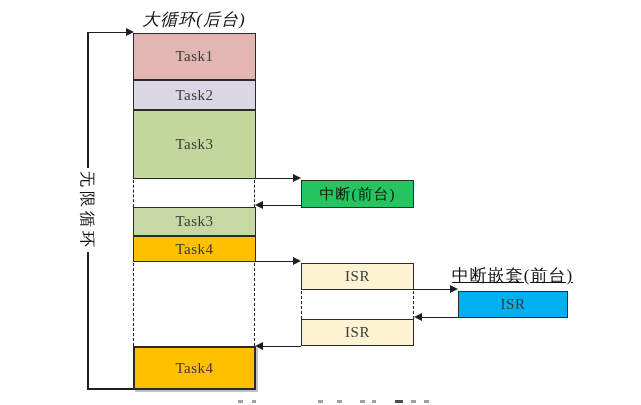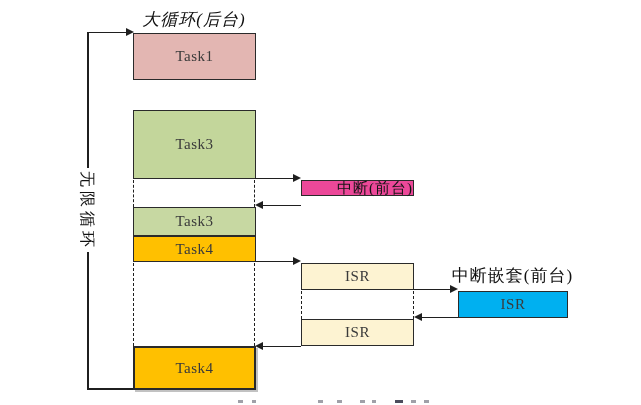--- a/index.html
+++ b/index.html
@@ -40,51 +40,54 @@
     font-size:16px;color:#111;letter-spacing:4px;white-space:nowrap;text-align:center;
   }
   .mark{position:absolute;height:3px;background:#6d6d7a;opacity:.65;}
 </style>
 </head>
 <body>
 
 <div class="canvas">
 
   <div class="title" style="left:104px;top:8px;width:180px;font-style:italic;">大循环(后台)</div>
-  <div class="title" style="left:440px;top:264px;width:145px;">中断嵌套(前台)</div>
+  <div class="title" style="left:440px;top:264px;width:145px;text-decoration:underline;">中断嵌套(前台)</div>
 
   <div class="hline" style="left:87px;top:31.5px;width:40px;"></div>
   <div class="head-r" style="left:126px;top:28px;"></div>
   <div class="vline" style="left:87px;top:32px;height:136px;"></div>
   <div class="vtext" style="left:46px;top:202px;width:84px;height:18px;">无限循环</div>
   <div class="vline" style="left:87px;top:252px;height:137px;"></div>
   <div class="hline" style="left:87px;top:388px;width:46px;"></div>
 
   <div class="box" style="left: 133px; top: 33px; width: 123px; height: 47px; background-color: rgb(227, 182, 178);">
     <span>Task1</span>
+  </div>
+  <div class="box" style="left: 133px; top: 80px; width: 123px; height: 30px; background-color: rgb(220, 214, 228);">
+    <span>Task2</span>
   </div>
   <div class="box" style="left: 133px; top: 110px; width: 123px; height: 69px; background-color: rgb(195, 214, 155);">
     <span>Task3</span>
   </div>
   <div class="box" style="left: 133px; top: 207px; width: 123px; height: 29px; background-color: rgb(199, 216, 162);">
     <span>Task3</span>
   </div>
   <div class="box" style="left: 133px; top: 236px; width: 123px; height: 26px; background-color: rgb(255, 192, 0);">
     <span>Task4</span>
   </div>
   <div class="box thick" style="left: 133px; top: 346px; width: 123px; height: 44px; background-color: rgb(255, 192, 0);">
     <span>Task4</span>
   </div>
 
   <div class="vdash" style="left:133px;top:180px;height:27px;"></div>
   <div class="vdash" style="left:253.5px;top:180px;height:27px;"></div>
   <div class="vdash" style="left:133px;top:263px;height:83px;"></div>
   <div class="vdash" style="left:253.5px;top:263px;height:83px;"></div>
 
-  <div class="box cn" style="left: 301px; top: 180px; width: 113px; height: 16px; background-color: #ec4899; justify-content: flex-end;">
+  <div class="box cn" style="left: 301px; top: 180px; width: 113px; height: 28px; background-color: #22c55e;">
     <span>中断(前台)</span>
   </div>
 
   <div class="box" style="left: 301px; top: 263px; width: 113px; height: 27px; background-color: rgb(253, 243, 210);">
     <span>ISR</span>
   </div>
   <div class="box" style="left: 301px; top: 319px; width: 113px; height: 27px; background-color: rgb(253, 243, 210);">
     <span>ISR</span>
   </div>
 

